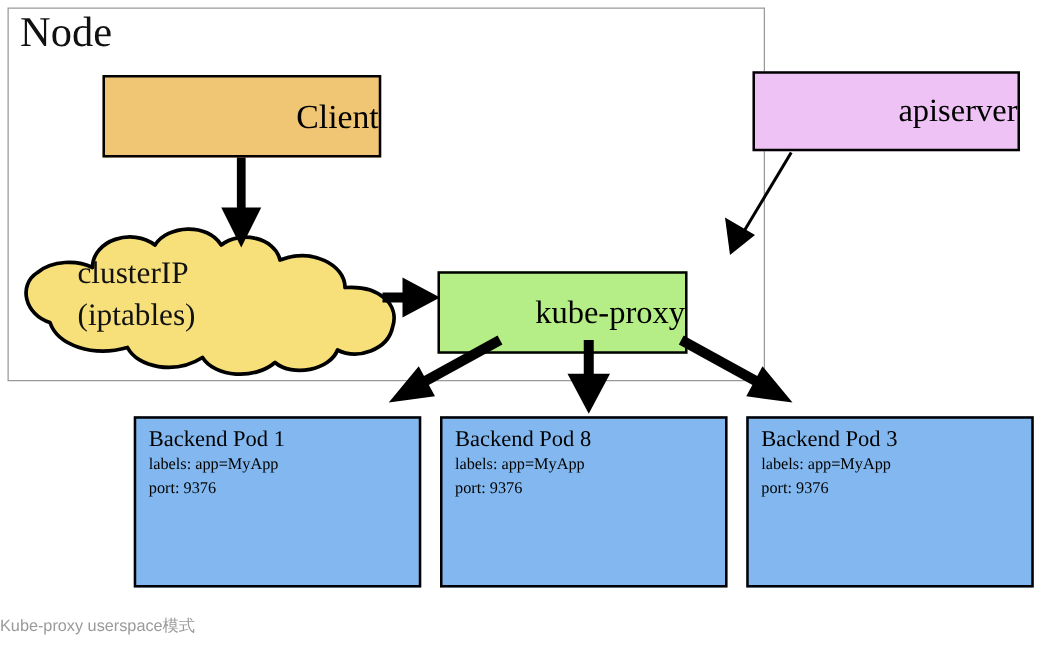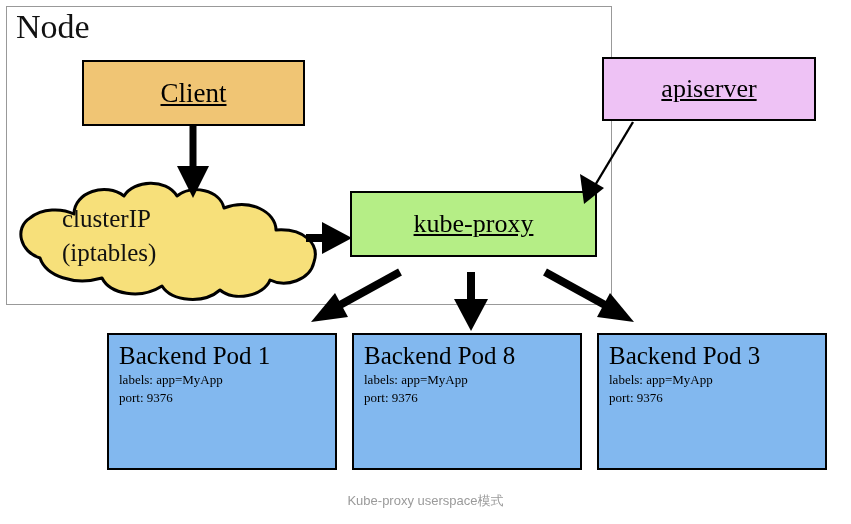--- a/index.html
+++ b/index.html
@@ -43,36 +43,35 @@
     position: absolute;
     border: 2px solid #000000;
     box-sizing: border-box;
     display: flex;
     flex-direction: column;
     justify-content: center;
     font-family: "Liberation Serif", serif;
     color: #000000;
   }
   .node-rect.centered {
-    align-items: center;
-    text-decoration: underline;
+    align-items: flex-end;
   }
 
   #client-box {
     left: 82px;
     top: 60px;
     width: 223px;
     height: 66px;
     background: #F0C574;
     font-size: 27px;
   }
   #kubeproxy-box {
     left: 350px;
-    top: 191px;
-    width: 247px;
+    top: 217px;
+    width: 200px;
     height: 66px;
     background: #B5EE86;
     font-size: 26px;
   }
   #apiserver-box {
     left: 602px;
     top: 57px;
     width: 214px;
     height: 64px;
     background: #EEC2F5;
@@ -89,21 +88,21 @@
     border: 2px solid #000000;
     box-sizing: border-box;
     padding: 6px 10px 0 10px;
     font-family: "Liberation Serif", serif;
     color: #000000;
   }
   #pod-1 { left: 107px; }
   #pod-2 { left: 352px; }
   #pod-3 { left: 597px; }
   .pod-title {
-    font-size: 25px;
+    font-size: 18px;
     line-height: 1.18;
     white-space: nowrap;
   }
   .pod-line {
     font-size: 13px;
     line-height: 1.45;
     white-space: nowrap;
   }
 
   
@@ -137,21 +136,20 @@
     height: 524px;
     pointer-events: none;
   }
 
   
   #caption {
     position: absolute;
     left: 0;
     top: 492px;
     width: 851px;
-    text-align: center;
     font-family: "Liberation Sans", sans-serif;
     font-size: 13px;
     color: #9a9a9a;
   }
 </style>
 </head>
 <body>
 
 <div id="canvas">
 

